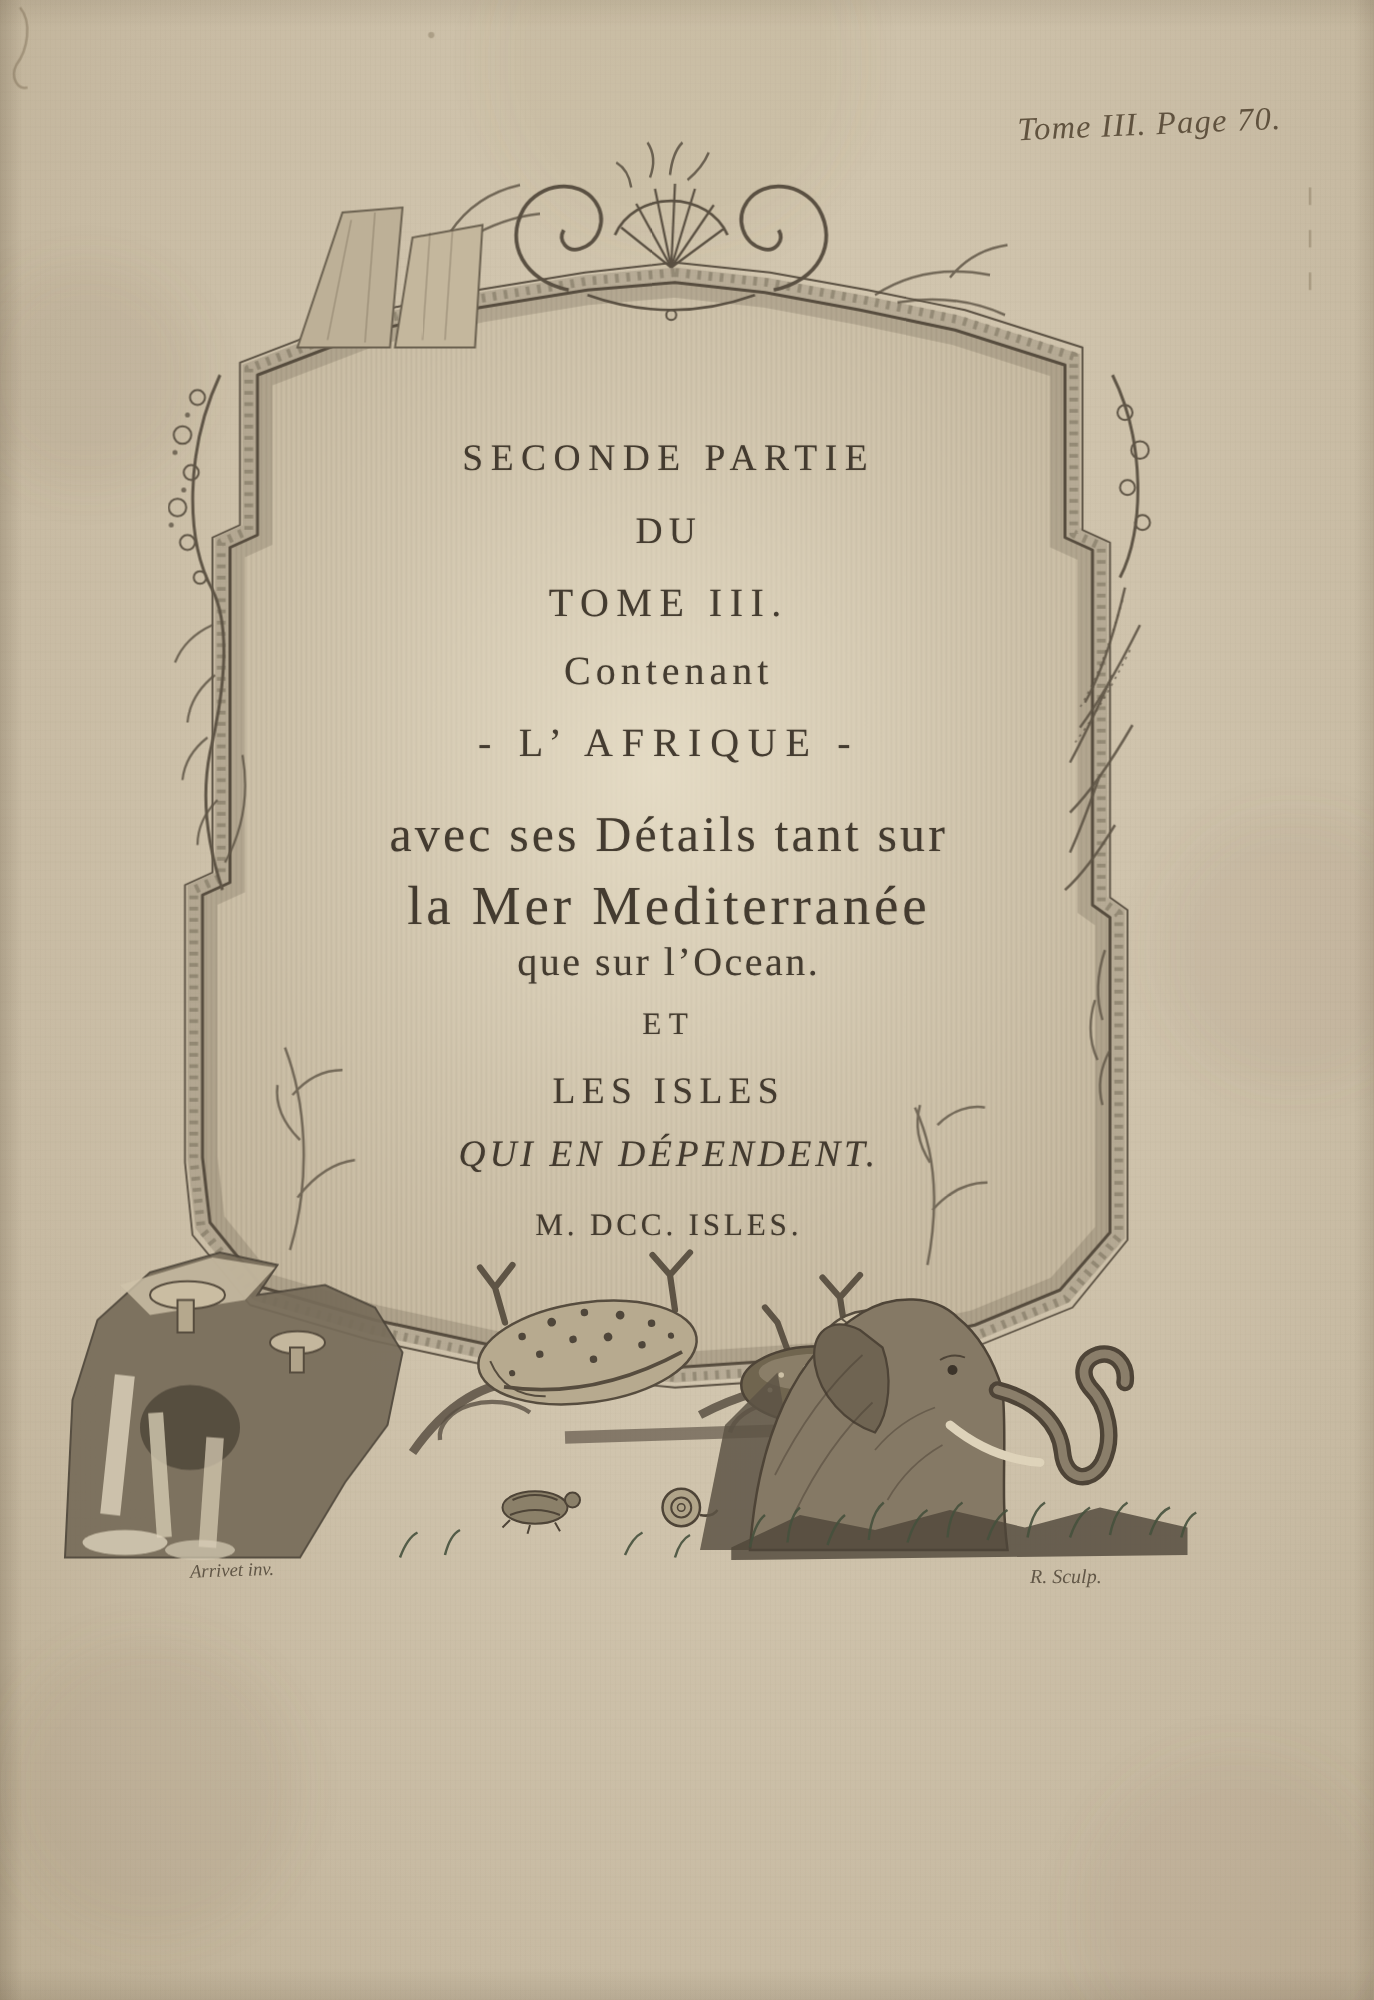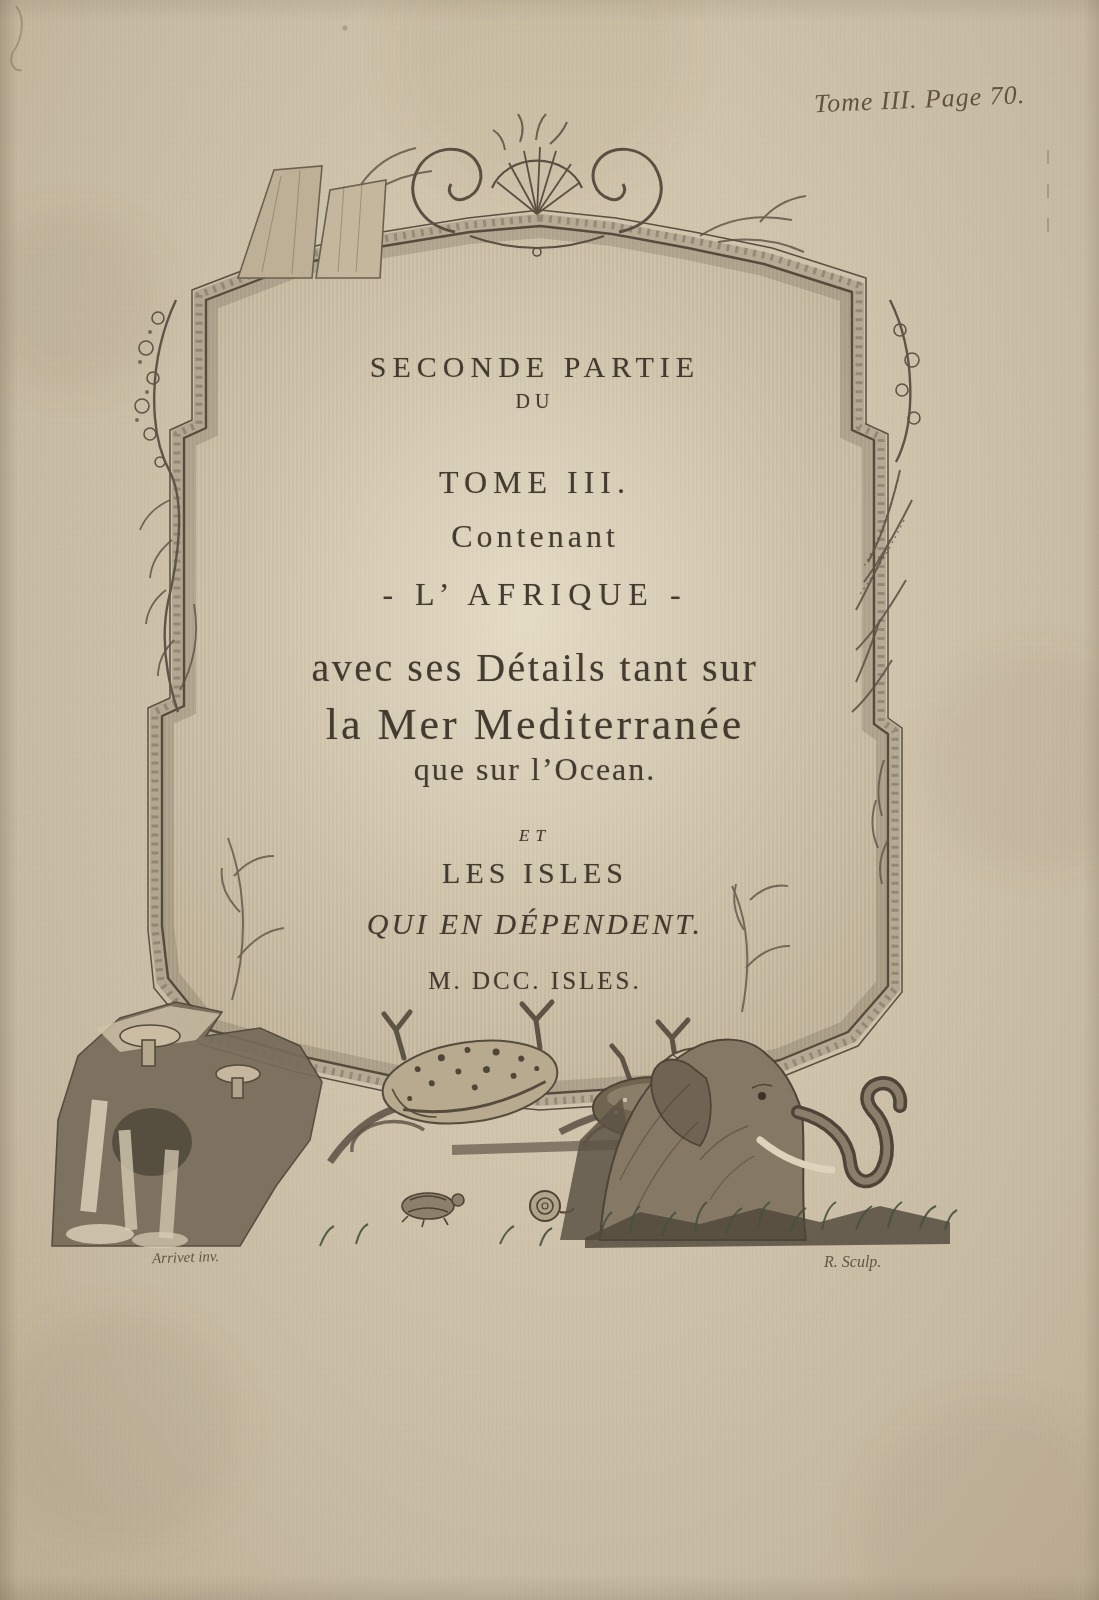--- a/index.html
+++ b/index.html
@@ -20,28 +20,28 @@
       repeating-linear-gradient(0deg, rgba(120,105,80,.03) 0 1px, rgba(0,0,0,0) 1px 7px);
   }
   svg.art{position:absolute;left:0;top:0;z-index:1;}
   .textlayer{position:absolute;inset:0;z-index:2;}
   .title-line{
     position:absolute;left:185px;width:700px;text-align:center;
     color:rgba(60,51,40,.92);text-shadow:0 0 1px rgba(70,60,46,.35);
     white-space:nowrap;
   }
   .t0{top:350px;font-size:30px;letter-spacing:6px;}
-  .t1{top:390px;font-size:20px;letter-spacing:5px;}
+  .t1{top:408px;font-size:30px;letter-spacing:5px;}
   .t2{top:464px;font-size:32px;letter-spacing:6px;}
   .t3{top:518px;font-size:32px;letter-spacing:4px;}
   .t4{top:576px;font-size:32px;letter-spacing:7px;}
   .t5{top:644px;font-size:40px;letter-spacing:2.5px;}
   .t6{top:699px;font-size:44px;letter-spacing:3px;}
   .t7{top:751px;font-size:32px;letter-spacing:2px;}
-  .t8{top:826px;font-size:17px;letter-spacing:6px;font-style:italic;}
+  .t8{top:806px;font-size:25px;letter-spacing:6px;}
   .t9{top:856px;font-size:30px;letter-spacing:5px;}
   .t10{top:907px;font-size:30px;letter-spacing:3px;font-style:italic;}
   .t11{top:967px;font-size:25px;letter-spacing:3px;}
   .annotation-top-right{
     position:absolute;top:84px;left:814px;width:240px;text-align:left;
     font-style:italic;font-size:26px;letter-spacing:1px;
     color:rgba(77,63,45,.85);transform:rotate(-2.5deg);white-space:nowrap;
   }
   .sig{position:absolute;font-style:italic;color:rgba(70,60,46,.8);white-space:nowrap;}
   .sig-left{left:152px;top:1249px;font-size:15px;transform:rotate(-2deg);}

